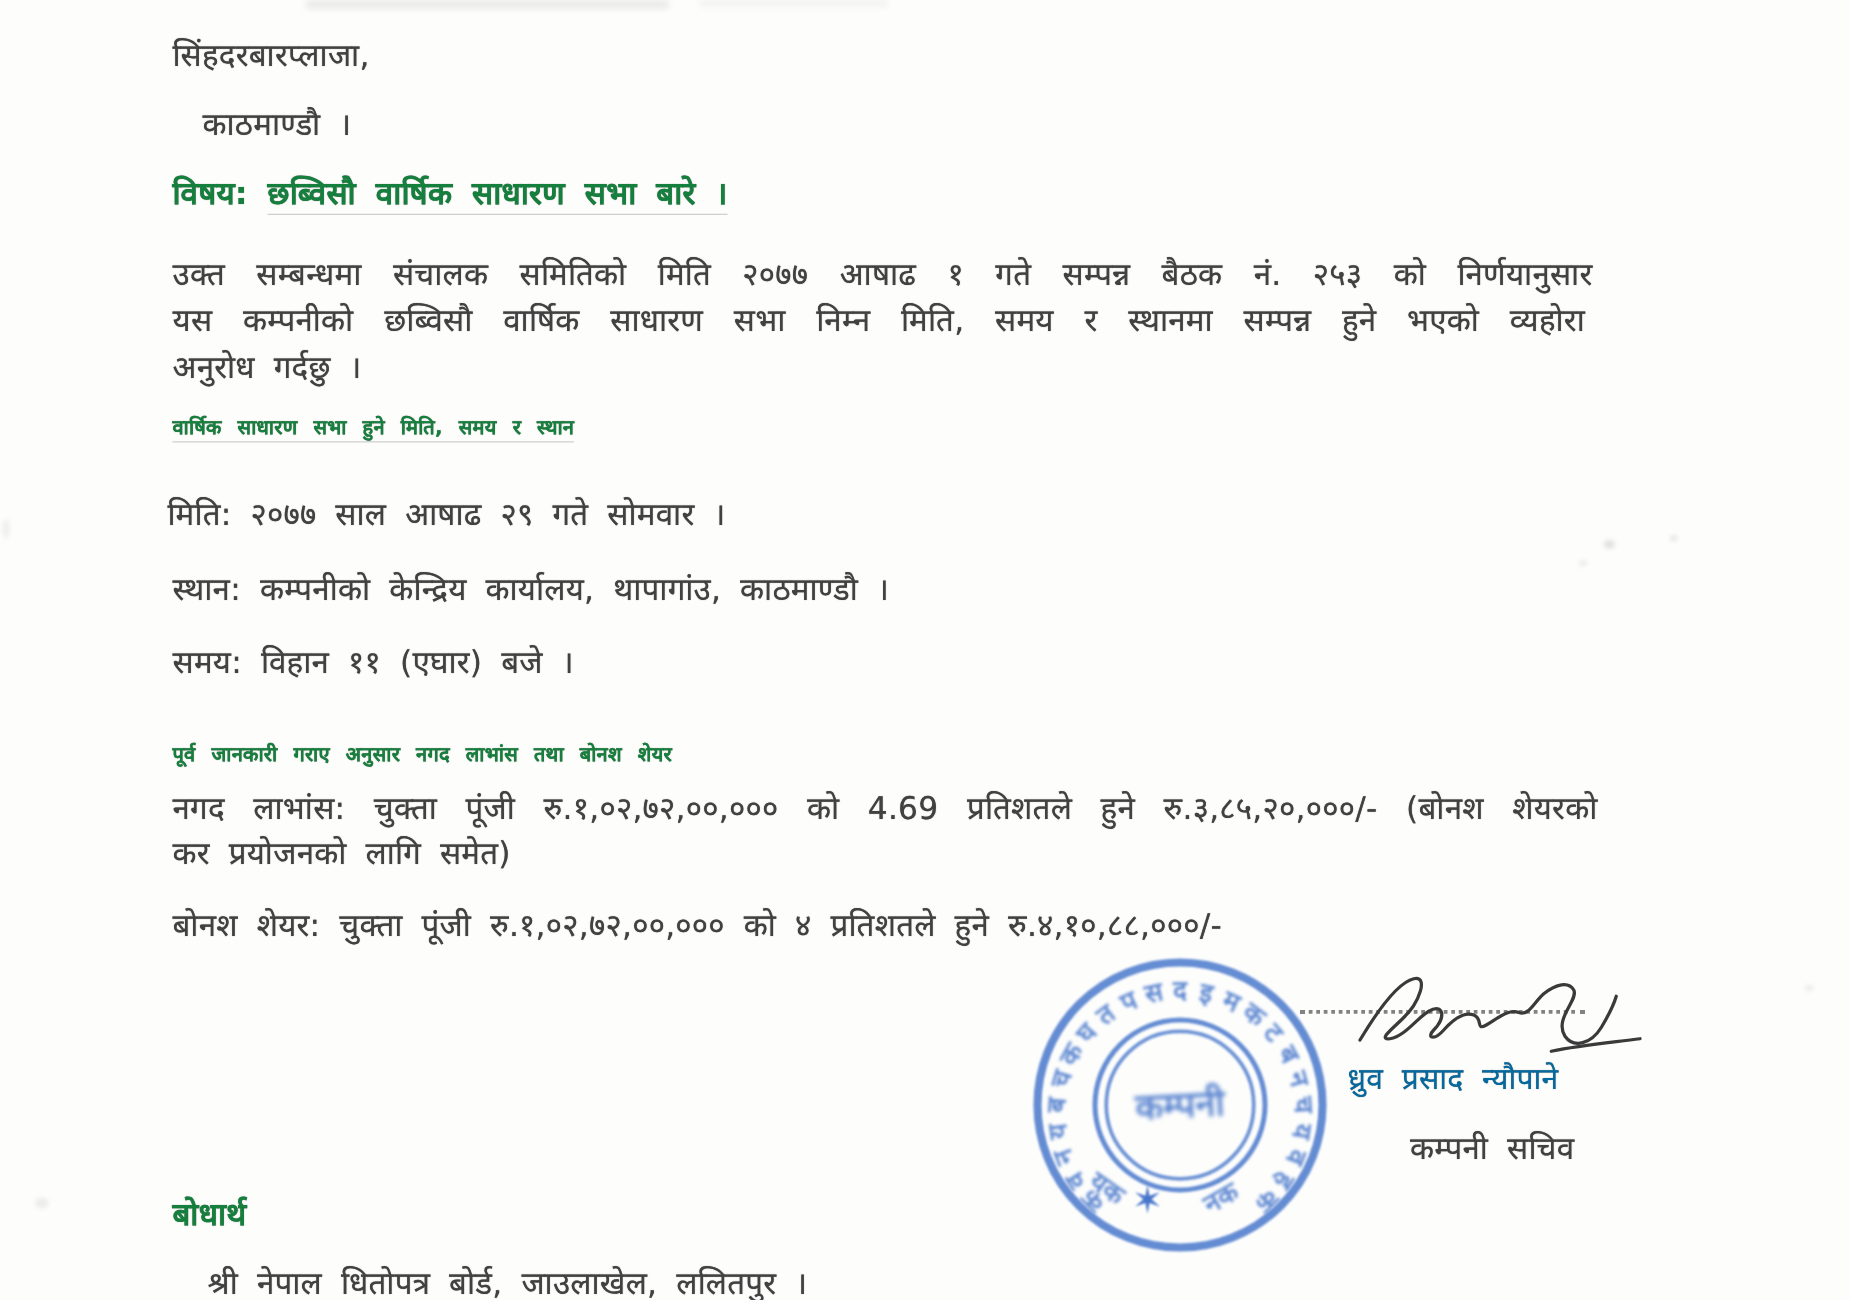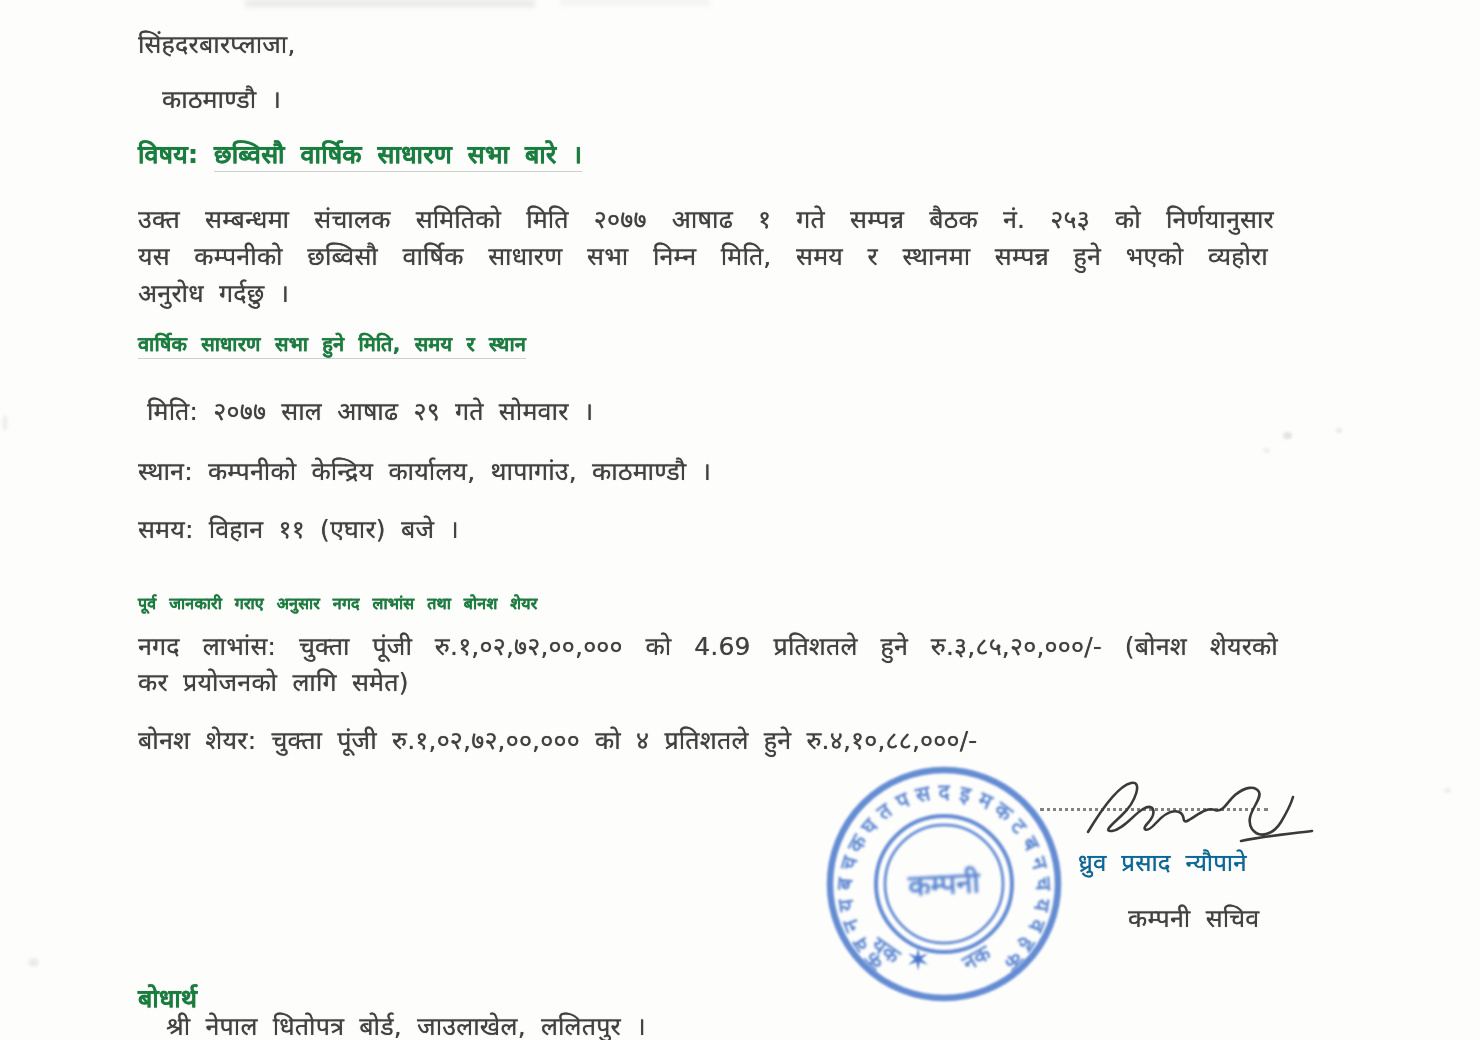--- a/index.html
+++ b/index.html
@@ -60,24 +60,24 @@
 
 <div class="doc-text bold" style="left:138px;top:136px;">
   <span>विषय:</span>
   <span class="u-faint">छब्विसौ वार्षिक साधारण सभा बारे ।</span>
 </div>
 
 <div class="doc-text justify" style="left:138px;top:201px;width:1136px;">उक्त सम्बन्धमा संचालक समितिको मिति २०७७ आषाढ १ गते सम्पन्न बैठक नं. २५३ को निर्णयानुसार</div>
 <div class="doc-text justify" style="left:138px;top:238px;width:1130px;">यस कम्पनीको छब्विसौ वार्षिक साधारण सभा निम्न मिति, समय र स्थानमा सम्पन्न हुने भएको व्यहोरा</div>
 <div class="doc-text" style="left:138px;top:275px;">अनुरोध गर्दछु ।</div>
 
-<div class="doc-text bold" style="left:138px;top:330px;font-size:20px;">
+<div class="doc-text bold" style="left:138px;top:330px;font-size:16px;">
   <span class="u-faint">वार्षिक साधारण सभा हुने मिति, समय र स्थान</span>
 </div>
-<div class="doc-text" style="left:147px;top:393px;">मिति: २०७७ साल आषाढ २९ गते सोमवार ।</div>
+<div class="doc-text" style="left:134px;top:393px;">मिति: २०७७ साल आषाढ २९ गते सोमवार ।</div>
 <div class="doc-text" style="left:138px;top:453px;">स्थान: कम्पनीको केन्द्रिय कार्यालय, थापागांउ, काठमाण्डौ ।</div>
 <div class="doc-text" style="left:138px;top:511px;text-align:center;">समय: विहान ११ (एघार) बजे ।</div>
 
 <div class="doc-text bold" style="left:138px;top:592px;font-size:16px;">पूर्व जानकारी गराए अनुसार नगद लाभांस तथा बोनश शेयर</div>
 <div class="doc-text justify" style="left:138px;top:628px;width:1140px;">नगद लाभांस: चुक्ता पूंजी रु.१,०२,७२,००,००० को 4.69 प्रतिशतले हुने रु.३,८५,२०,०००/- (बोनश शेयरको</div>
 <div class="doc-text" style="left:138px;top:664px;">कर प्रयोजनको लागि समेत)</div>
 <div class="doc-text" style="left:138px;top:722px;">बोनश शेयर: चुक्ता पूंजी रु.१,०२,७२,००,००० को ४ प्रतिशतले हुने रु.४,१०,८८,०००/-</div>
 
 <svg id="stamp-svg" width="250" height="254" viewBox="0 0 250 254">
   <circle cx="124" cy="126" r="114" fill="none" stroke="#4a79cc" stroke-width="6.5" opacity=".85" style="filter:blur(.8px);"></circle>
@@ -117,21 +117,21 @@
 <div class="dotted-line"></div>
 <svg id="sig-svg" width="310" height="110" viewBox="0 0 310 110">
   <g fill="none" stroke="#3a3a3a" stroke-width="2.6" stroke-linecap="round" style="filter:blur(.4px);">
     <path d="M 60 80 C 72 60 90 34 103 31 C 115 28 108 50 94 63 C 86 71 74 80 84 79 C 96 77 105 63 115 57 C 127 50 129 62 119 72 C 113 78 119 81 127 72 C 135 63 143 57 151 60 C 159 63 152 73 161 68 C 171 62 179 55 187 58 C 195 61 199 50 207 43 C 217 35 227 33 231 40 C 235 48 215 63 224 77 C 231 87 245 83 253 70 C 259 60 263 52 265 45"></path>
     <path d="M 213 89 C 237 84 261 82 284 79"></path>
   </g>
 </svg>
 <div class="doc-text sig-name" style="left:1078px;top:845px;">ध्रुव प्रसाद न्यौपाने</div>
 <div class="doc-text" style="left:1128px;top:900px;">कम्पनी सचिव</div>
 
-<div class="doc-text bold" style="left:138px;top:953px;margin-top:27px;">बोधार्थ</div>
+<div class="doc-text bold" style="left:138px;top:953px;">बोधार्थ</div>
 <div class="doc-text" style="left:138px;top:1008px;margin-left:28px;">श्री नेपाल धितोपत्र बोर्ड, जाउलाखेल, ललितपुर ।</div>
 
 <div class="speck" style="left:1283px;top:432px;width:9px;height:7px;opacity:.5;"></div>
 <div class="speck" style="left:1336px;top:428px;width:6px;height:5px;opacity:.4;"></div>
 <div class="speck" style="left:1263px;top:448px;width:7px;height:5px;opacity:.3;"></div>
 <div class="speck" style="left:28px;top:958px;width:11px;height:9px;opacity:.3;"></div>
 <div class="speck" style="left:2px;top:415px;width:6px;height:16px;opacity:.25;"></div>
 <div class="speck" style="left:1444px;top:788px;width:7px;height:5px;opacity:.3;"></div>
 
 </body></html>

